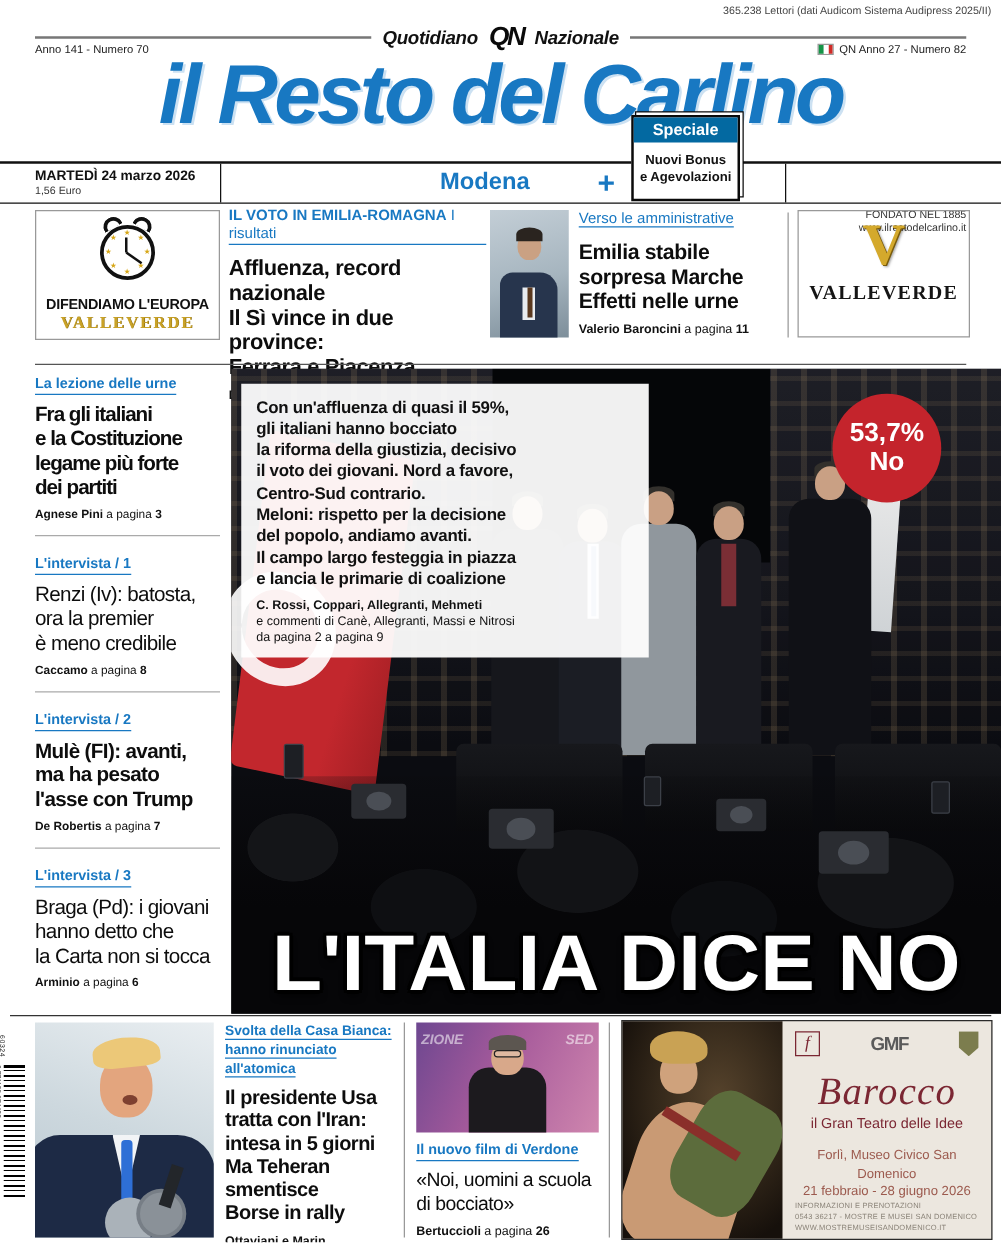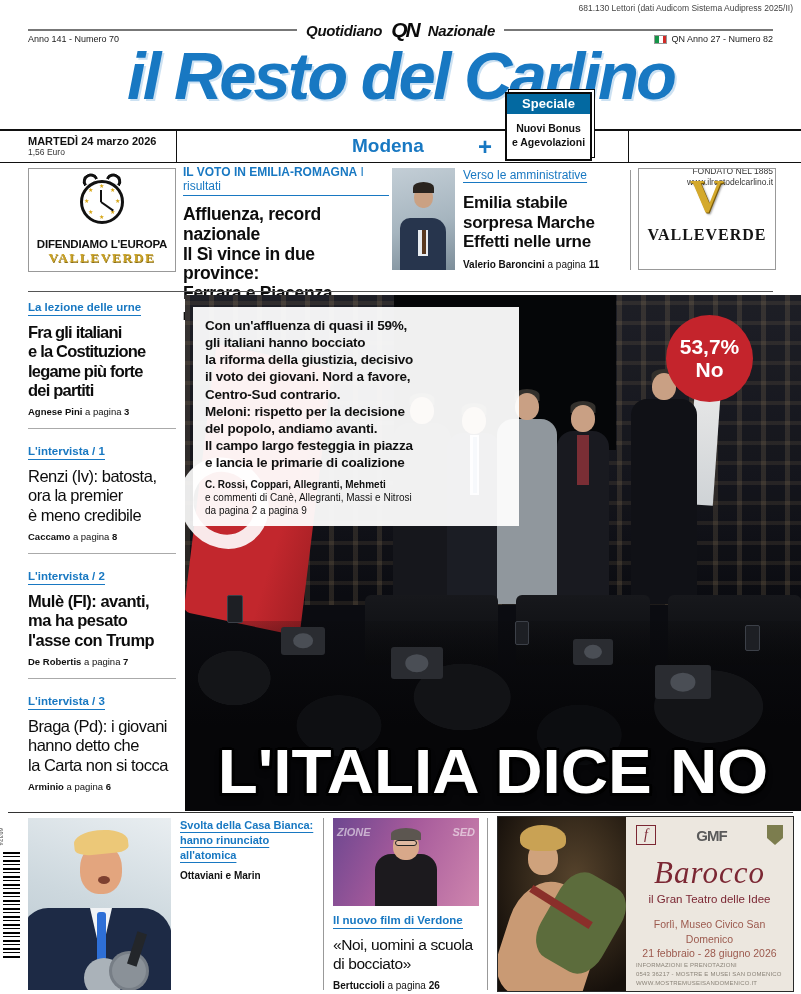--- a/index.html
+++ b/index.html
@@ -208,21 +208,21 @@
   .ad-title { font-family:"Liberation Serif", serif; font-style:italic; font-size:31px; color:#7b2733; text-align:center; margin-top:10px; letter-spacing:1px; }
   .ad-sub { font-size:11.5px; color:#7b2733; text-align:center; margin-top:2px; }
   .ad-venue { font-size:10.5px; color:#9c5a4e; text-align:center; margin-top:12px; line-height:1.4; }
   .ad-info { font-size:6px; color:#8a8378; margin-top:auto; line-height:1.5; letter-spacing:0.2px; }
 </style>
 </head>
 <body>
 
 <div class="page">
 
-  <div class="readers">681.130 Lettori  (dati Audicom Sistema Audipress 2025/II)</div>
+  <div class="readers">365.238 Lettori  (dati Audicom Sistema Audipress 2025/II)</div>
   <div class="qn-row">
     <span class="rule"></span>
     <span class="quotidiano">Quotidiano</span>
     <span class="qn-logo">QN</span>
     <span class="nazionale">Nazionale</span>
     <span class="rule"></span>
   </div>
   <div class="edition-row">
     <span>Anno 141 - Numero 70</span>
     <span class="edition-right">
@@ -427,20 +427,26 @@
       <div class="hair"></div>
       <div class="mouth"></div>
     <div class="mic2"></div>
     <div class="mic1"></div>
     <div class="mic3"></div>
   </div>
 
   <div class="trump-art">
     <div class="kicker2 pre">Svolta della Casa Bianca:
 hanno rinunciato all'atomica</div>
+    <div class="headline pre">Il presidente Usa
+tratta con l'Iran:
+intesa in 5 giorni
+Ma Teheran
+smentisce
+Borse in rally</div>
     <div class="byline">
       <b>Ottaviani e Marin</b><br>
       
     </div>
   </div>
 
   <div class="vdiv d1"></div>
 
   <div class="verdone">
     <div class="verdone-photo">

